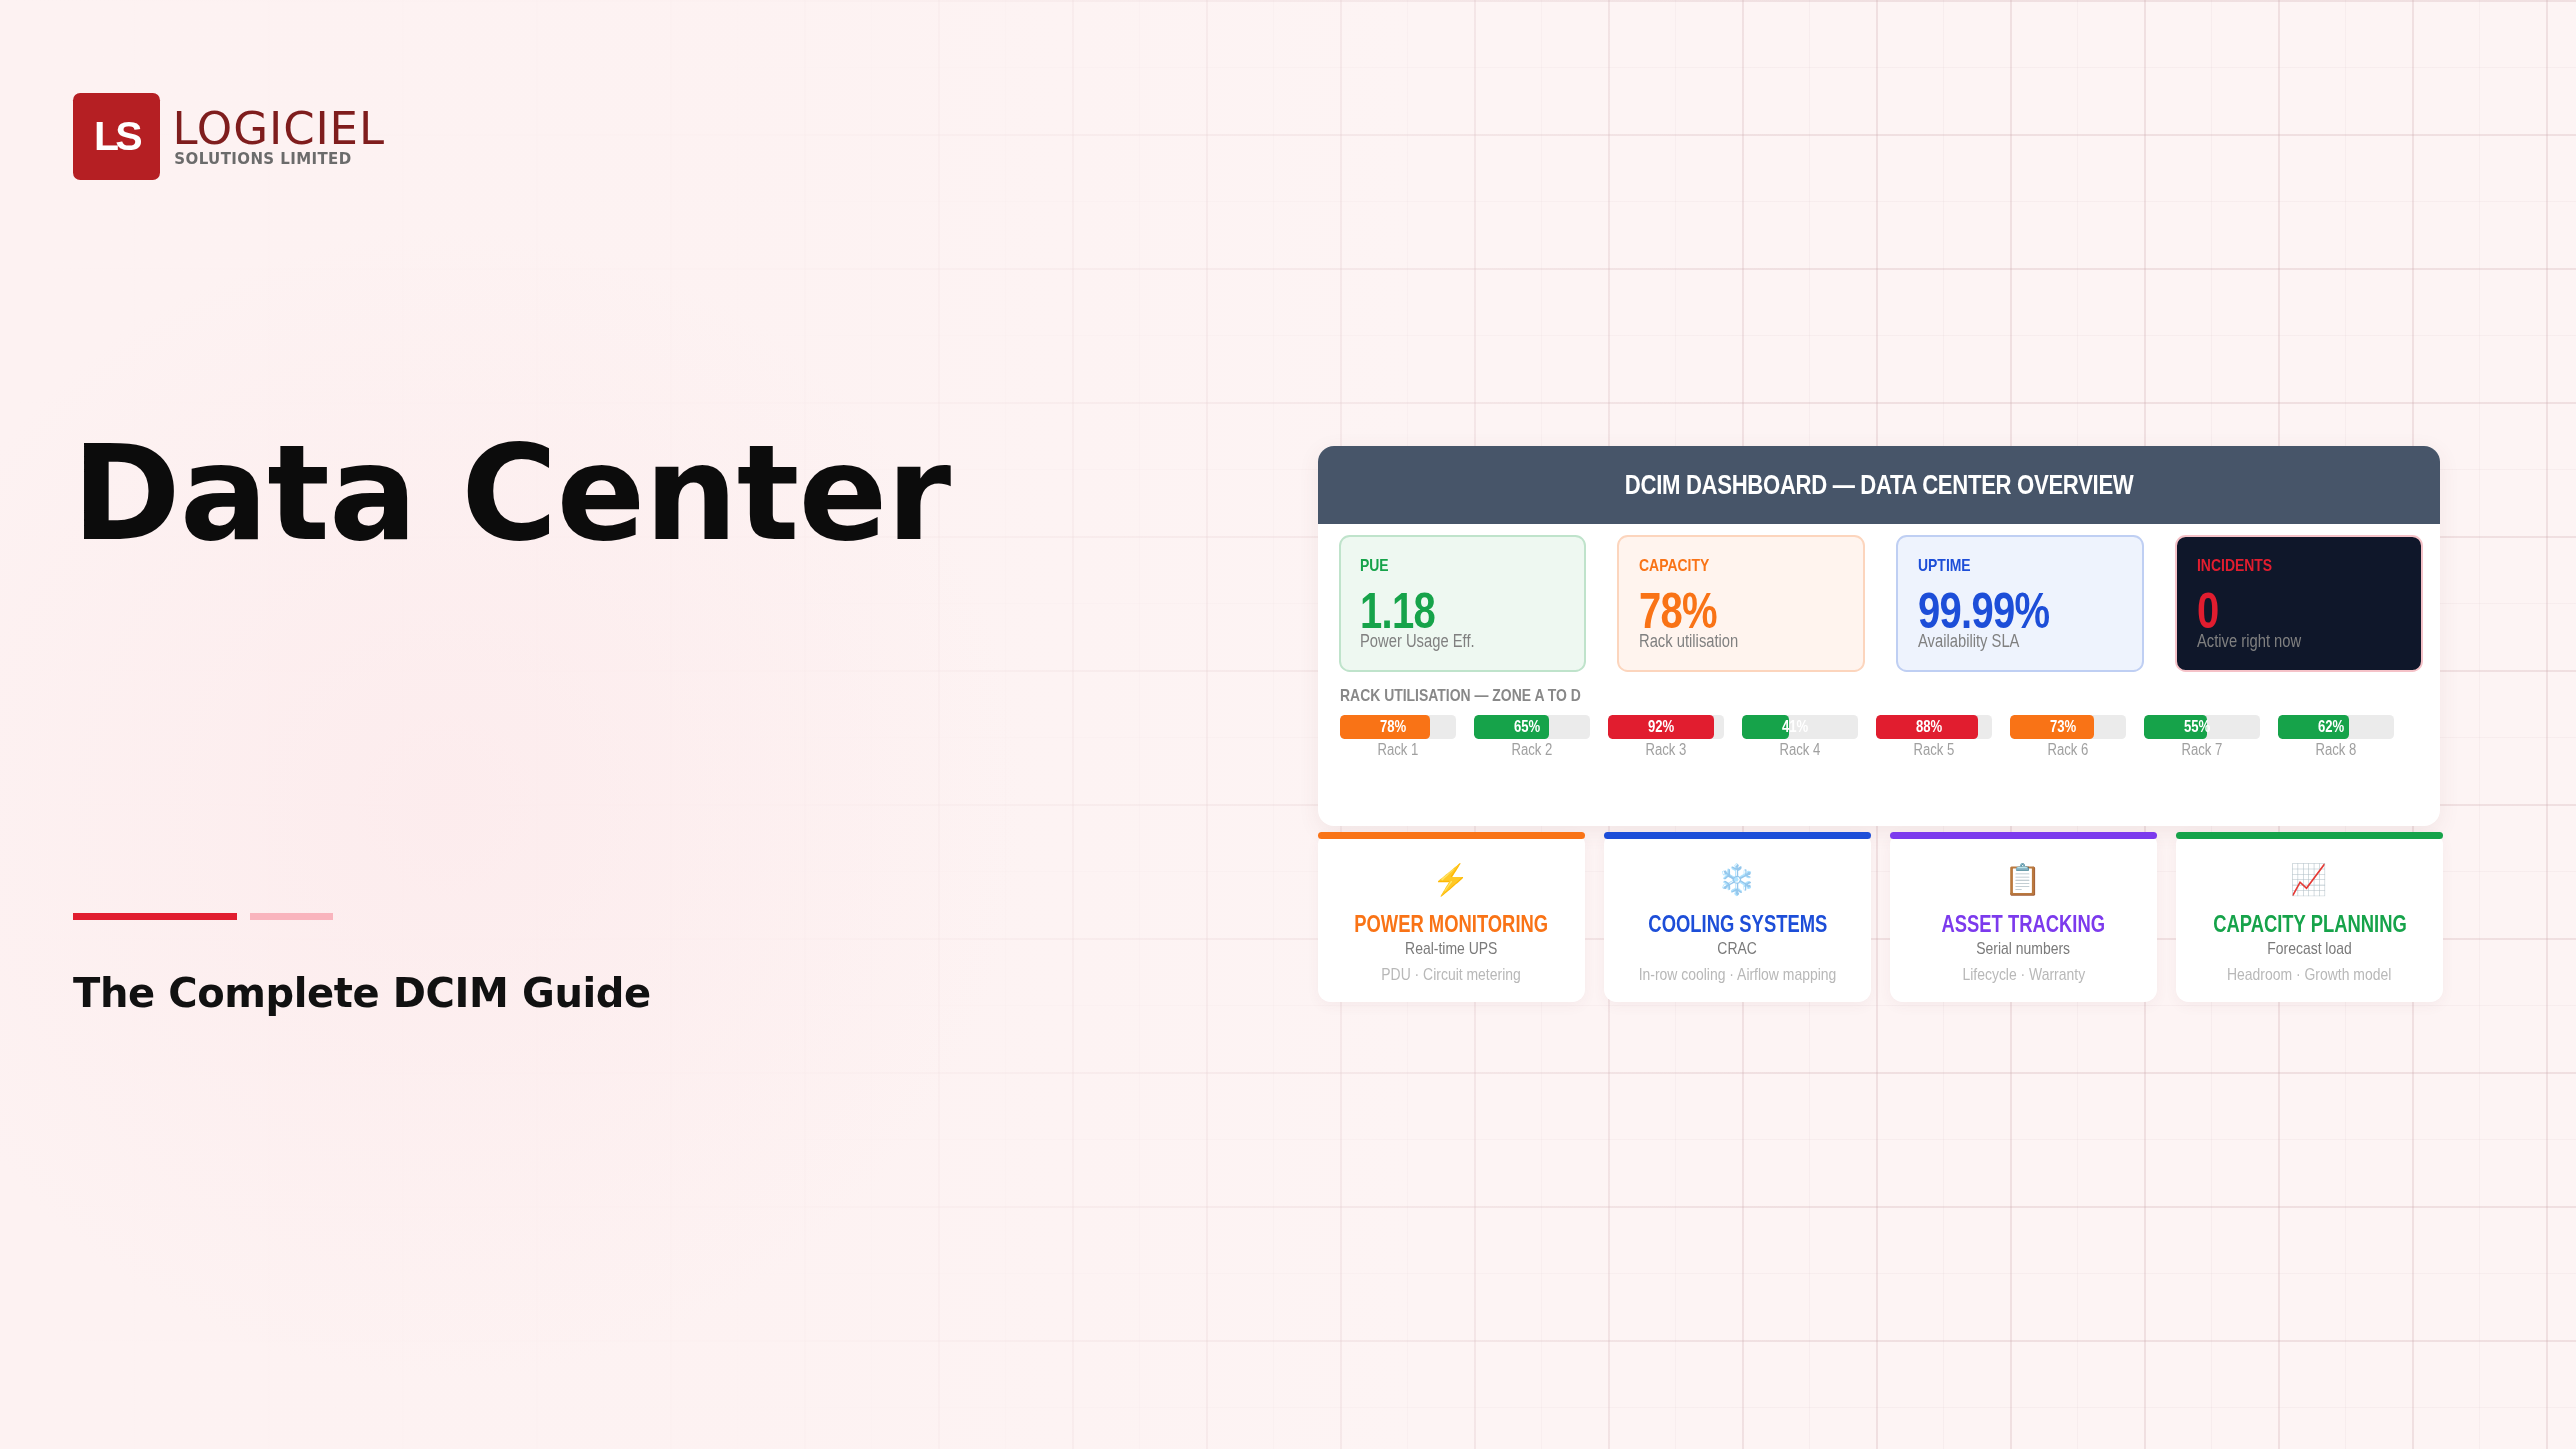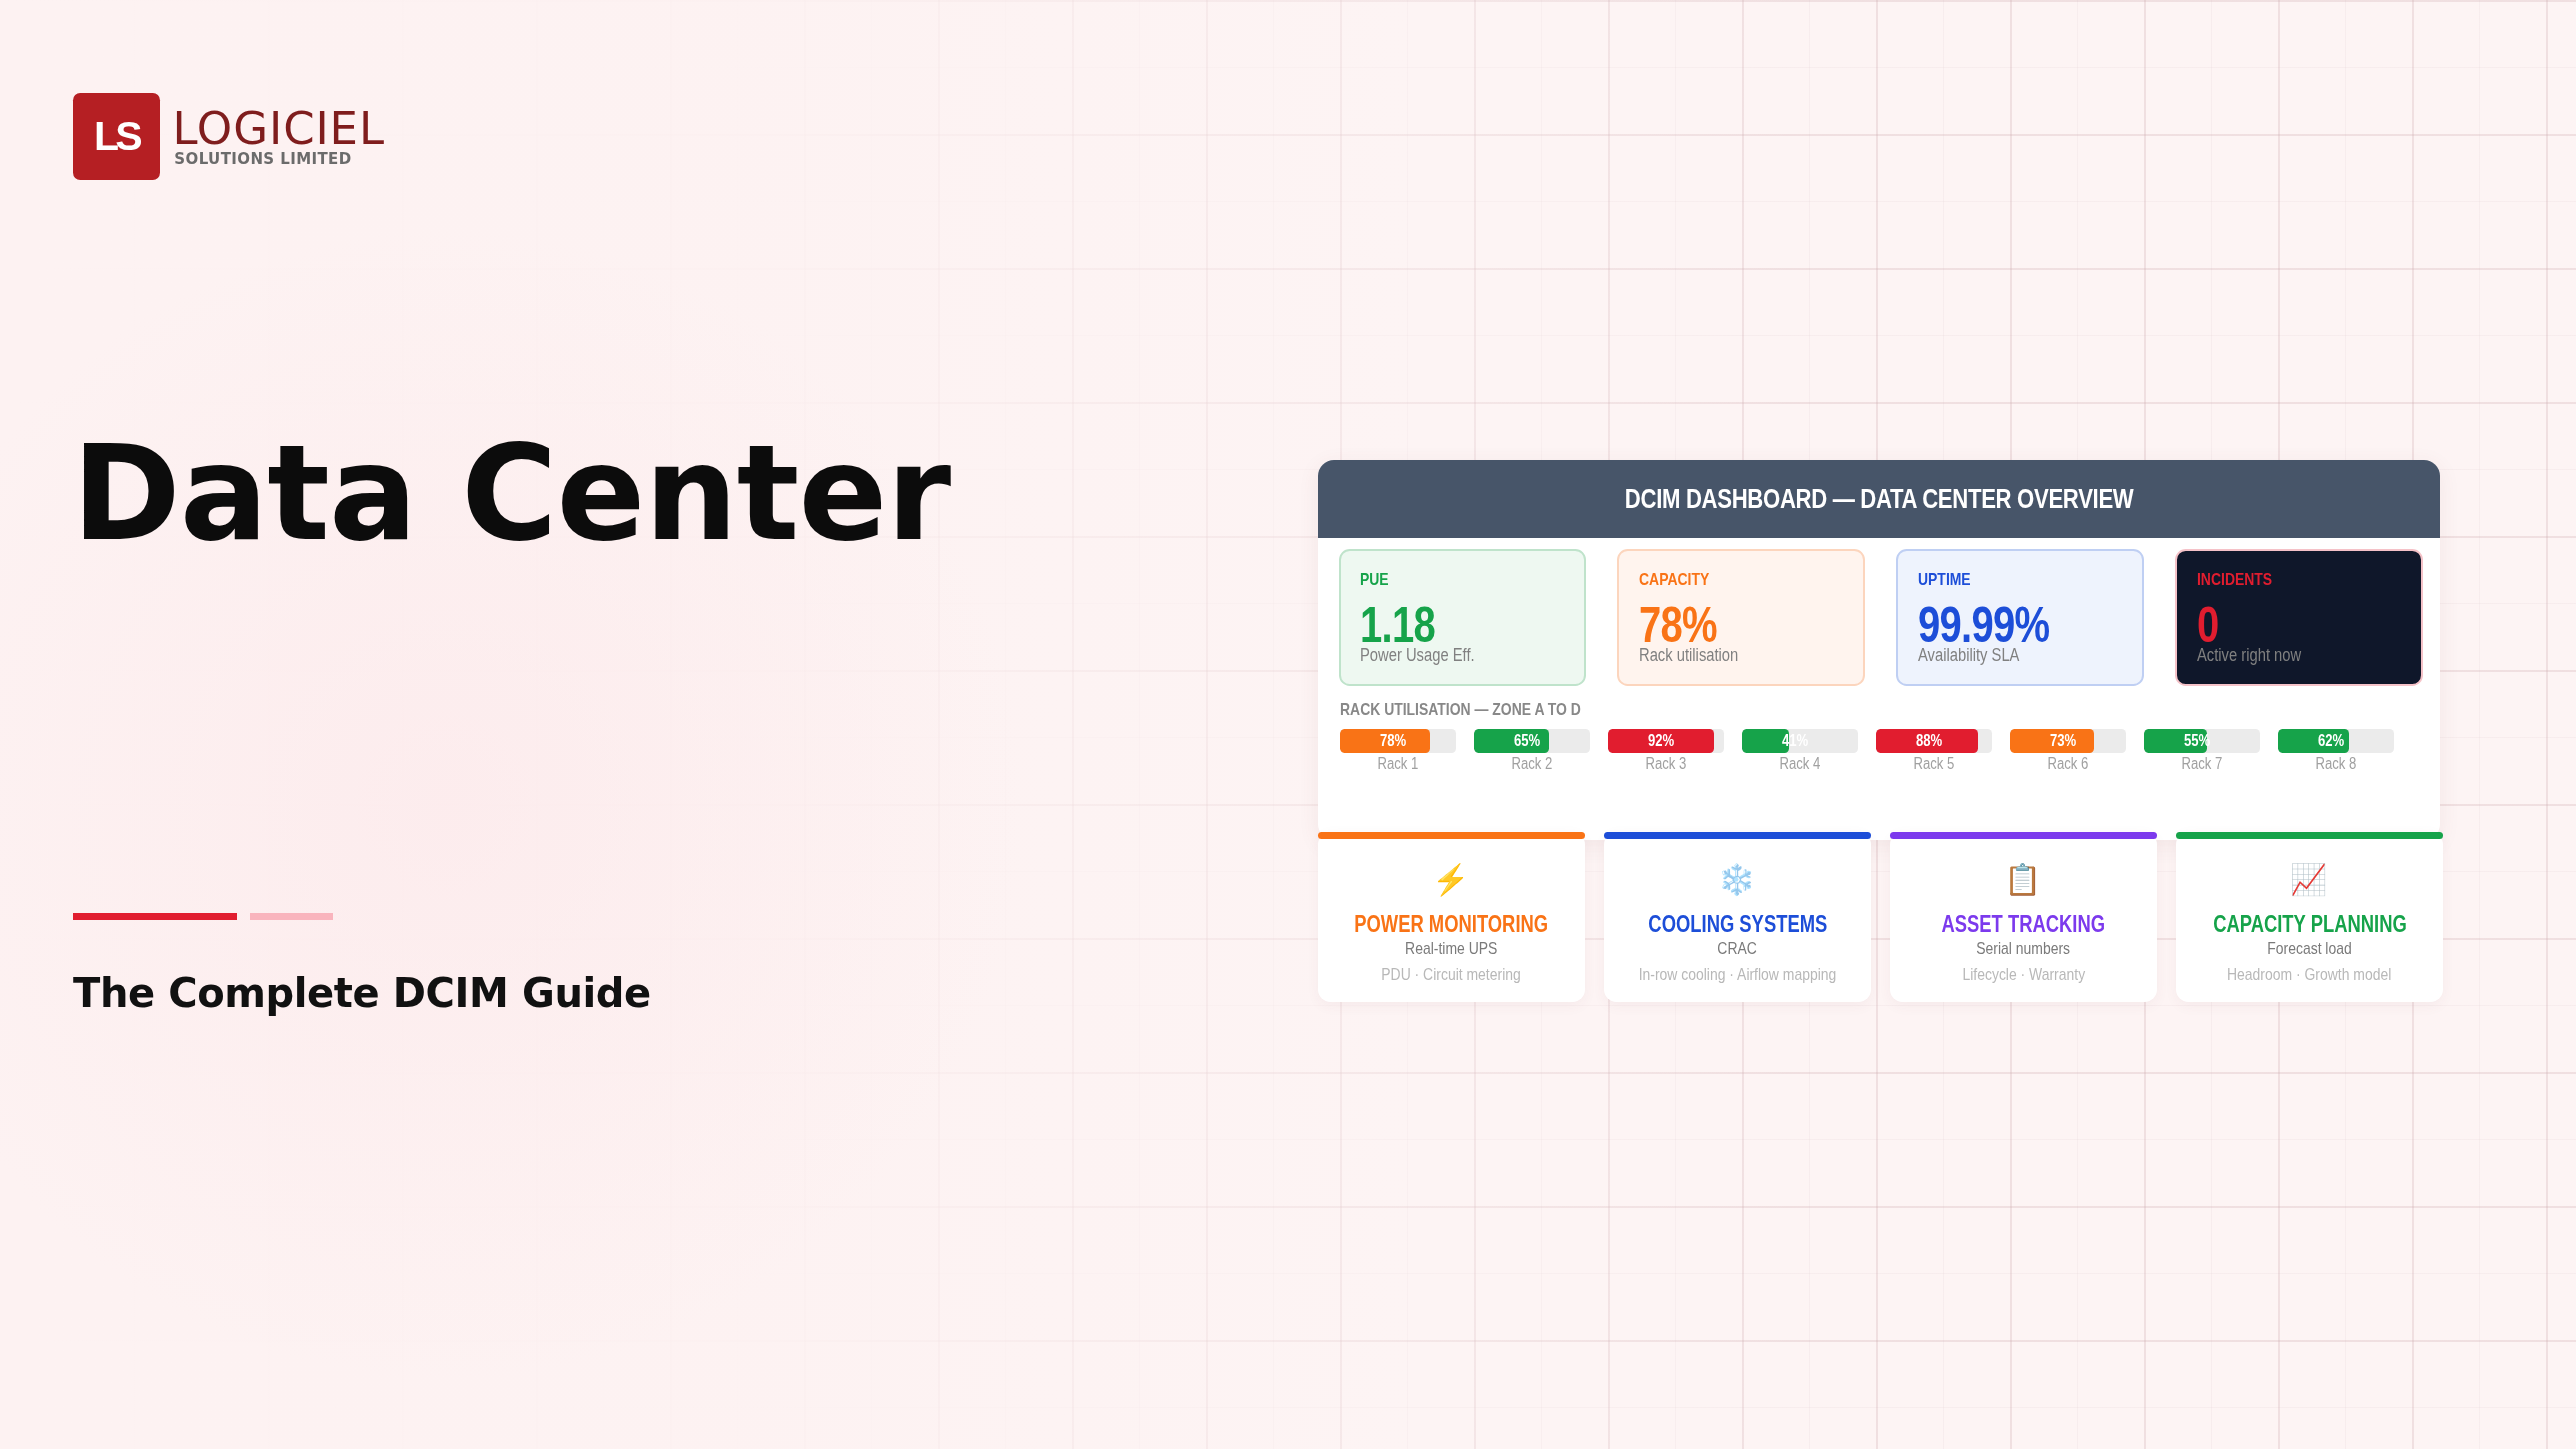--- a/index.html
+++ b/index.html
@@ -46,21 +46,21 @@
     .headline div { white-space: nowrap; }
     .accent-bar1 { position: absolute; left: 73px; top: 913px; width: 164px; height: 7.2px; background: #e11d2f; }
     .accent-bar2 { position: absolute; left: 250px; top: 913px; width: 83px; height: 7.2px; background: #f9b4bd; }
     .subtitle {
       position: absolute; left: 73px; top: 970px;
       font-family: "DejaVu Sans", sans-serif; font-weight: 700; font-size: 40px; color: #111; letter-spacing: -0.4px;
     }
 
     
     .panel {
-      position: absolute; left: 1318px; top: 460px; width: 1122px; height: 380px;
+      position: absolute; left: 1318px; top: 446px; width: 1122px; height: 380px;
       background: #fff; border-radius: 16px; overflow: hidden;
       box-shadow: 0 5.4px 21.5px rgba(120, 60, 70, 0.08);
     }
     .panel-header {
       height: 78px; background: #475569; color: #fff;
       display: flex; align-items: center; justify-content: center;
       font-family: "Liberation Sans", sans-serif; font-weight: 700; font-size: 27px;
       letter-spacing: -0.4px; transform-origin: center;
     }
     .panel-header span { display: inline-block; transform: scaleX(0.82); }

